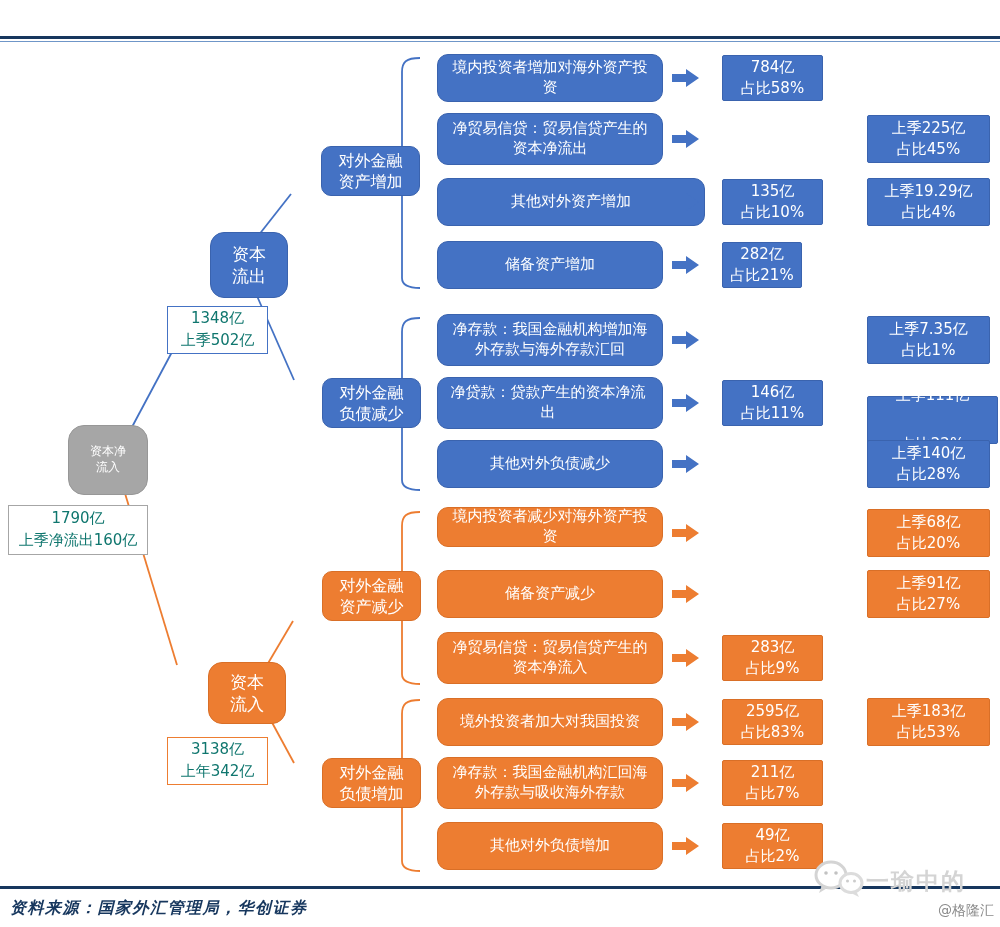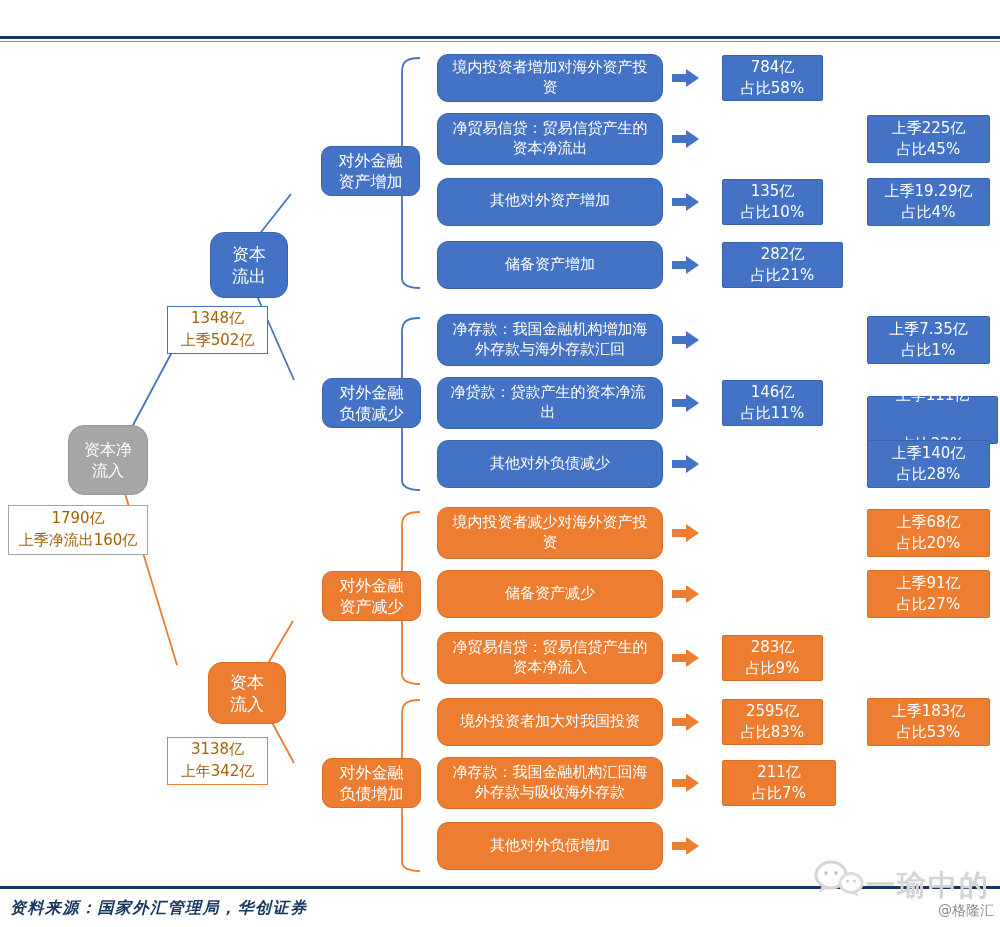--- a/index.html
+++ b/index.html
@@ -6,40 +6,40 @@
   #stage{
     position:relative;width:1000px;height:927px;background:#fff;overflow:hidden;
     font-family:"DejaVu Sans","Liberation Sans",sans-serif;
   }
   .abs{position:absolute;box-sizing:border-box;}
   .ctr{display:flex;flex-direction:column;align-items:center;justify-content:center;text-align:center;}
   .node{color:#fff;line-height:1.32;margin-left:30px;}
   .blue-fill{background:#4472C4;border:1px solid #3A63AE;}
   .orange-fill{background:#ED7D31;border:1px solid #D96F27;}
   .gray-fill{background:#A6A6A6;border:1px solid #979797;}
-  .note{background:#fff;color:#a16207;font-size:15px;line-height:1.45;}
+  .note{background:#fff;color:#0f766e;font-size:15px;line-height:1.45;}
   .item-label{border-radius:11px;font-size:15px;line-height:1.32;padding:3px 10px;color:#fff;}
   .val-box{font-size:15px;line-height:1.4;color:#fff;border-radius:2px;}
   .lvl3{border-radius:10px;font-size:16px;}
   .lvl2{border-radius:14px;font-size:17px;}
   #title{
     position:absolute;left:8px;top:6px;width:980px;
     font-family:"Liberation Serif","DejaVu Serif",serif;font-weight:bold;
     font-size:19px;color:#17375E;letter-spacing:0.5px;
   }
   .rule{position:absolute;left:0;width:1000px;background:#17375E;}
   .rule2{position:absolute;left:0;width:1000px;background:#6F96C8;}
   #footer-source{
     position:absolute;left:10px;top:898px;
     font-family:"Liberation Serif","DejaVu Serif",serif;font-style:italic;font-weight:bold;
     font-size:16px;color:#17375E;letter-spacing:1.5px;
   }
   #watermark{position:absolute;left:812px;top:858px;width:188px;height:62px;z-index:5;}
   #watermark-name{
-    position:absolute;left:54px;top:8px;font-size:29px;font-weight:bold;
+    position:absolute;left:54px;top:8px;font-size:23px;font-weight:bold;
     color:#D4D4D4;letter-spacing:2px;white-space:nowrap;
   }
   #watermark-handle{
     position:absolute;left:126px;top:44px;font-size:14px;color:#8A8A8A;white-space:nowrap;
   }
   svg{display:block;}
   #wire-layer{position:absolute;left:0;top:0;z-index:0;}
   .arrow{position:absolute;width:27px;height:18px;}
 </style>
 </head>
@@ -60,21 +60,21 @@
 
     <line x1="257" y1="682" x2="293" y2="621" stroke="#ED7D31" stroke-width="1.8"></line>
     <line x1="256" y1="693" x2="294" y2="763" stroke="#ED7D31" stroke-width="1.8"></line>
 
     <path d="M420,58 C406,58 402,62 402,72 L402,161 C402,168 398,171 390,171 C398,171 402,174 402,181 L402,278 C402,284 406,288 420,288" fill="none" stroke="#4472C4" stroke-width="1.8"></path>
     <path d="M420,318 C406,318 402,322 402,332 L402,393 C402,400 398,403 390,403 C398,403 402,406 402,413 L402,480 C402,486 406,490 420,490" fill="none" stroke="#4472C4" stroke-width="1.8"></path>
     <path d="M420,512 C406,512 402,516 402,526 L402,586 C402,593 398,596 390,596 C398,596 402,599 402,606 L402,674 C402,680 406,684 420,684" fill="none" stroke="#ED7D31" stroke-width="1.8"></path>
     <path d="M420,700 C406,700 402,704 402,714 L402,773 C402,780 398,783 390,783 C398,783 402,786 402,793 L402,861 C402,867 406,871 420,871" fill="none" stroke="#ED7D31" stroke-width="1.8"></path>
   </svg>
 
-  <div class="abs ctr node gray-fill" style="left:38px;top:425px;width:80px;height:70px;border-radius:16px;font-size:16px;">
+  <div class="abs ctr node gray-fill" style="left:38px;top:425px;width:80px;height:70px;border-radius:16px;font-size:12px;">
     <span>资本净</span>
     <span>流入</span>
   </div>
   <div class="abs ctr note" style="left:8px;top:505px;width:140px;height:50px;border:1px solid #A6A6A6;">
     <span>1790亿</span>
     <span>上季净流出160亿</span>
   </div>
 
   <div class="abs ctr node blue-fill lvl2" style="left:180px;top:232px;width:78px;height:66px;">
     <span>资本</span>
@@ -126,42 +126,42 @@
     <span>净贸易信贷：贸易信贷产生的资本净流出</span>
     </div>
   <svg class="arrow" style="left:672px;top:130px;" viewBox="0 0 27 18">
       <path d="M0,5 L14,5 L14,0 L27,9 L14,18 L14,13 L0,13 Z" fill="#4472C4"></path>
     </svg>
   <div class="abs ctr val-box blue-fill" style="left:867px;top:115px;width:123px;height:48px;">
     <span>上季225亿</span>
     <span>占比45%</span>
     </div>
 
-  <div class="abs ctr item-label blue-fill" style="left:437px;top:178px;width:226px;height:48px;font-family:Liberation Mono, monospace;">
+  <div class="abs ctr item-label blue-fill" style="left:437px;top:178px;width:268px;height:48px;">
     <span>其他对外资产增加</span>
     </div>
   <svg class="arrow" style="left:672px;top:193px;" viewBox="0 0 27 18">
       <path d="M0,5 L14,5 L14,0 L27,9 L14,18 L14,13 L0,13 Z" fill="#4472C4"></path>
     </svg>
   <div class="abs ctr val-box blue-fill" style="left:722px;top:179px;width:101px;height:46px;">
     <span>135亿</span>
     <span>占比10%</span>
     </div>
   <div class="abs ctr val-box blue-fill" style="left:867px;top:178px;width:123px;height:48px;">
     <span>上季19.29亿</span>
     <span>占比4%</span>
     </div>
 
   <div class="abs ctr item-label blue-fill" style="left:437px;top:241px;width:226px;height:48px;">
     <span>储备资产增加</span>
     </div>
   <svg class="arrow" style="left:672px;top:256px;" viewBox="0 0 27 18">
       <path d="M0,5 L14,5 L14,0 L27,9 L14,18 L14,13 L0,13 Z" fill="#4472C4"></path>
     </svg>
-  <div class="abs ctr val-box blue-fill" style="left:722px;top:242px;width:121px;height:46px;">
+  <div class="abs ctr val-box blue-fill" style="left:722px;top:242px;width:80px;height:46px;">
     <span>282亿</span>
     <span>占比21%</span>
     </div>
 
   <div class="abs ctr item-label blue-fill" style="left:437px;top:314px;width:226px;height:52px;">
     <span>净存款：我国金融机构增加海外存款与海外存款汇回</span>
     </div>
   <svg class="arrow" style="left:672px;top:331px;" viewBox="0 0 27 18">
       <path d="M0,5 L14,5 L14,0 L27,9 L14,18 L14,13 L0,13 Z" fill="#4472C4"></path>
     </svg>
@@ -189,21 +189,21 @@
     <span>其他对外负债减少</span>
     </div>
   <svg class="arrow" style="left:672px;top:455px;" viewBox="0 0 27 18">
       <path d="M0,5 L14,5 L14,0 L27,9 L14,18 L14,13 L0,13 Z" fill="#4472C4"></path>
     </svg>
   <div class="abs ctr val-box blue-fill" style="left:867px;top:440px;width:123px;height:48px;">
     <span>上季140亿</span>
     <span>占比28%</span>
     </div>
 
-  <div class="abs ctr item-label orange-fill" style="left:437px;top:507px;width:226px;height:52px;">
+  <div class="abs ctr item-label orange-fill" style="left:437px;top:507px;width:226px;height:40px;">
     <span>境内投资者减少对海外资产投资</span>
     </div>
   <svg class="arrow" style="left:672px;top:524px;" viewBox="0 0 27 18">
       <path d="M0,5 L14,5 L14,0 L27,9 L14,18 L14,13 L0,13 Z" fill="#ED7D31"></path>
     </svg>
   <div class="abs ctr val-box orange-fill" style="left:867px;top:509px;width:123px;height:48px;">
     <span>上季68亿</span>
     <span>占比20%</span>
     </div>
 
@@ -243,31 +243,35 @@
     <span>上季183亿</span>
     <span>占比53%</span>
     </div>
 
   <div class="abs ctr item-label orange-fill" style="left:437px;top:757px;width:226px;height:52px;">
     <span>净存款：我国金融机构汇回海外存款与吸收海外存款</span>
     </div>
   <svg class="arrow" style="left:672px;top:774px;" viewBox="0 0 27 18">
       <path d="M0,5 L14,5 L14,0 L27,9 L14,18 L14,13 L0,13 Z" fill="#ED7D31"></path>
     </svg>
-  <div class="abs ctr val-box orange-fill" style="left:722px;top:760px;width:114px;height:46px;text-align:center;">
+  <div class="abs ctr val-box orange-fill" style="left:722px;top:760px;width:101px;height:46px;text-align:center;">
     <span>211亿</span>
     <span>占比7%</span>
     </div>
 
   <div class="abs ctr item-label orange-fill" style="left:437px;top:822px;width:226px;height:48px;">
     <span>其他对外负债增加</span>
     </div>
   <svg class="arrow" style="left:672px;top:837px;" viewBox="0 0 27 18">
       <path d="M0,5 L14,5 L14,0 L27,9 L14,18 L14,13 L0,13 Z" fill="#ED7D31"></path>
     </svg>
+  <div class="abs ctr val-box orange-fill" style="left:722px;top:823px;width:101px;height:46px;">
+    <span>49亿</span>
+    <span>占比2%</span>
+    </div>
 
   <div class="rule" style="top:886px;height:3px;z-index:1;"></div>
   <div id="footer-source">资料来源：国家外汇管理局，华创证券</div>
 
   <div id="watermark">
     <svg width="52" height="38" style="position:absolute;left:0;top:2px;">
       <ellipse cx="19" cy="15" rx="15" ry="13" fill="#fff" stroke="#D4D4D4" stroke-width="3"></ellipse>
       <path d="M10,25 L7,33 L17,27 Z" fill="#D4D4D4"></path>
       <circle cx="14" cy="13" r="1.8" fill="#C2C2C2"></circle>
       <circle cx="24" cy="13" r="1.8" fill="#C2C2C2"></circle>

